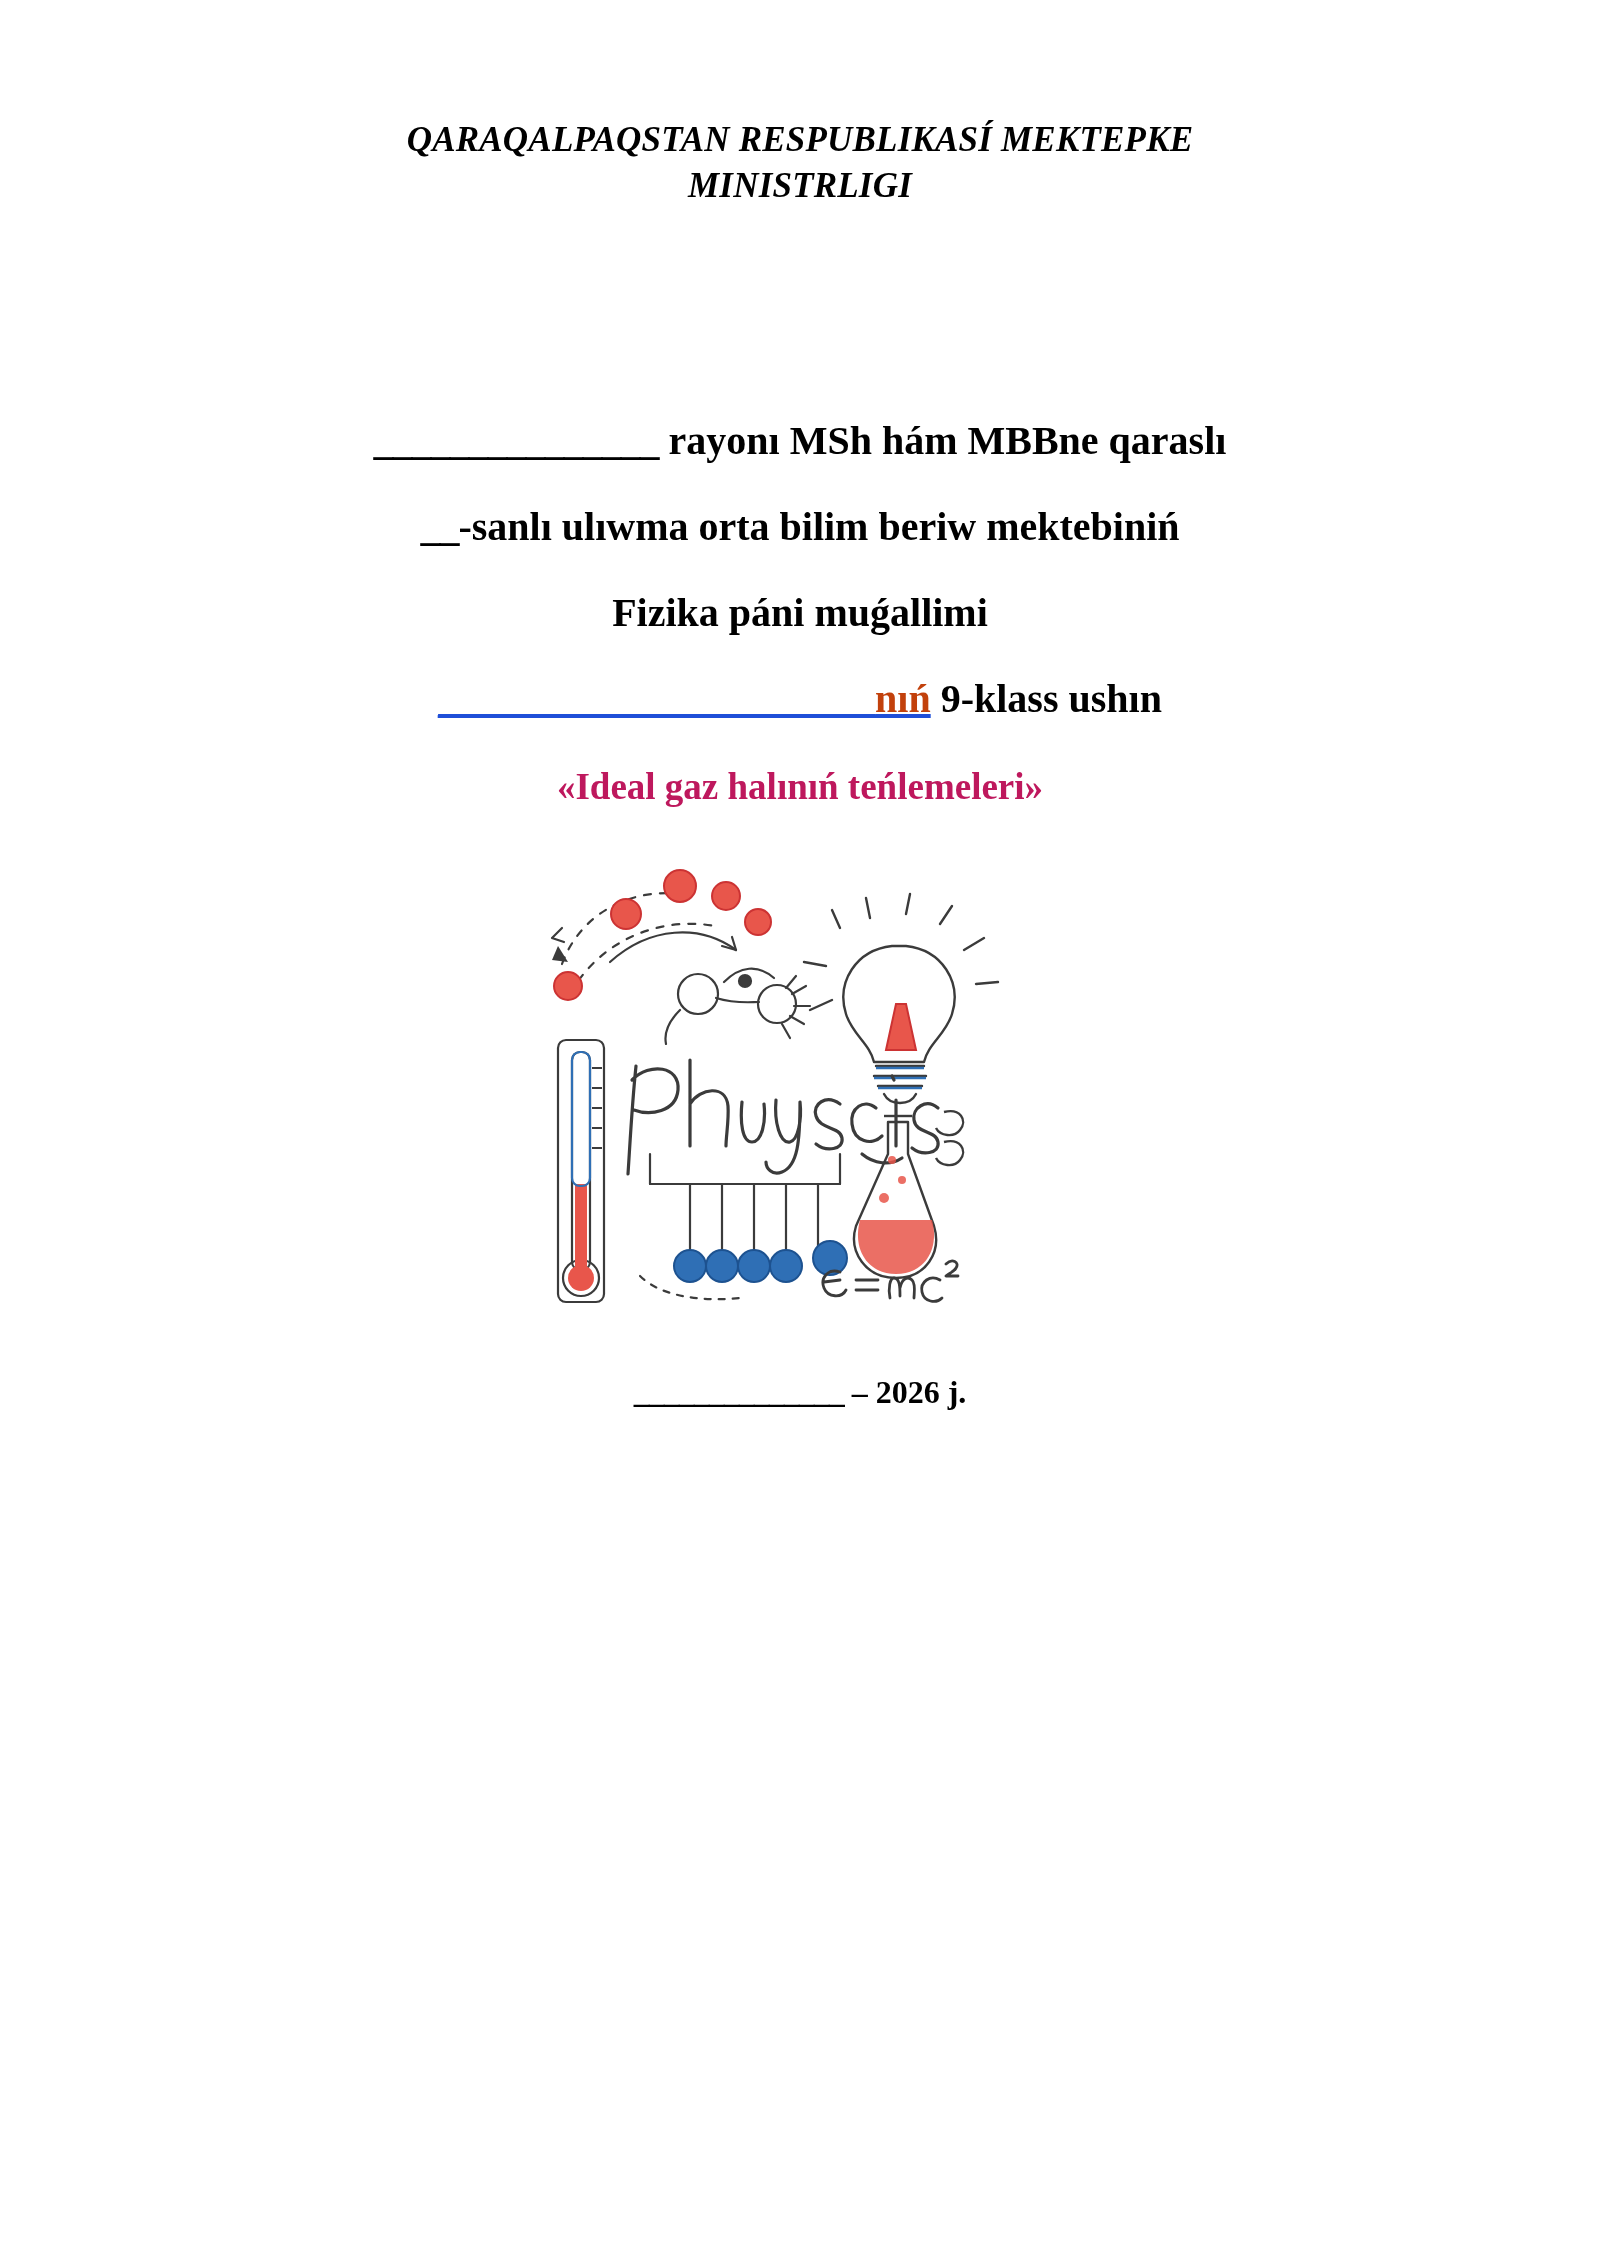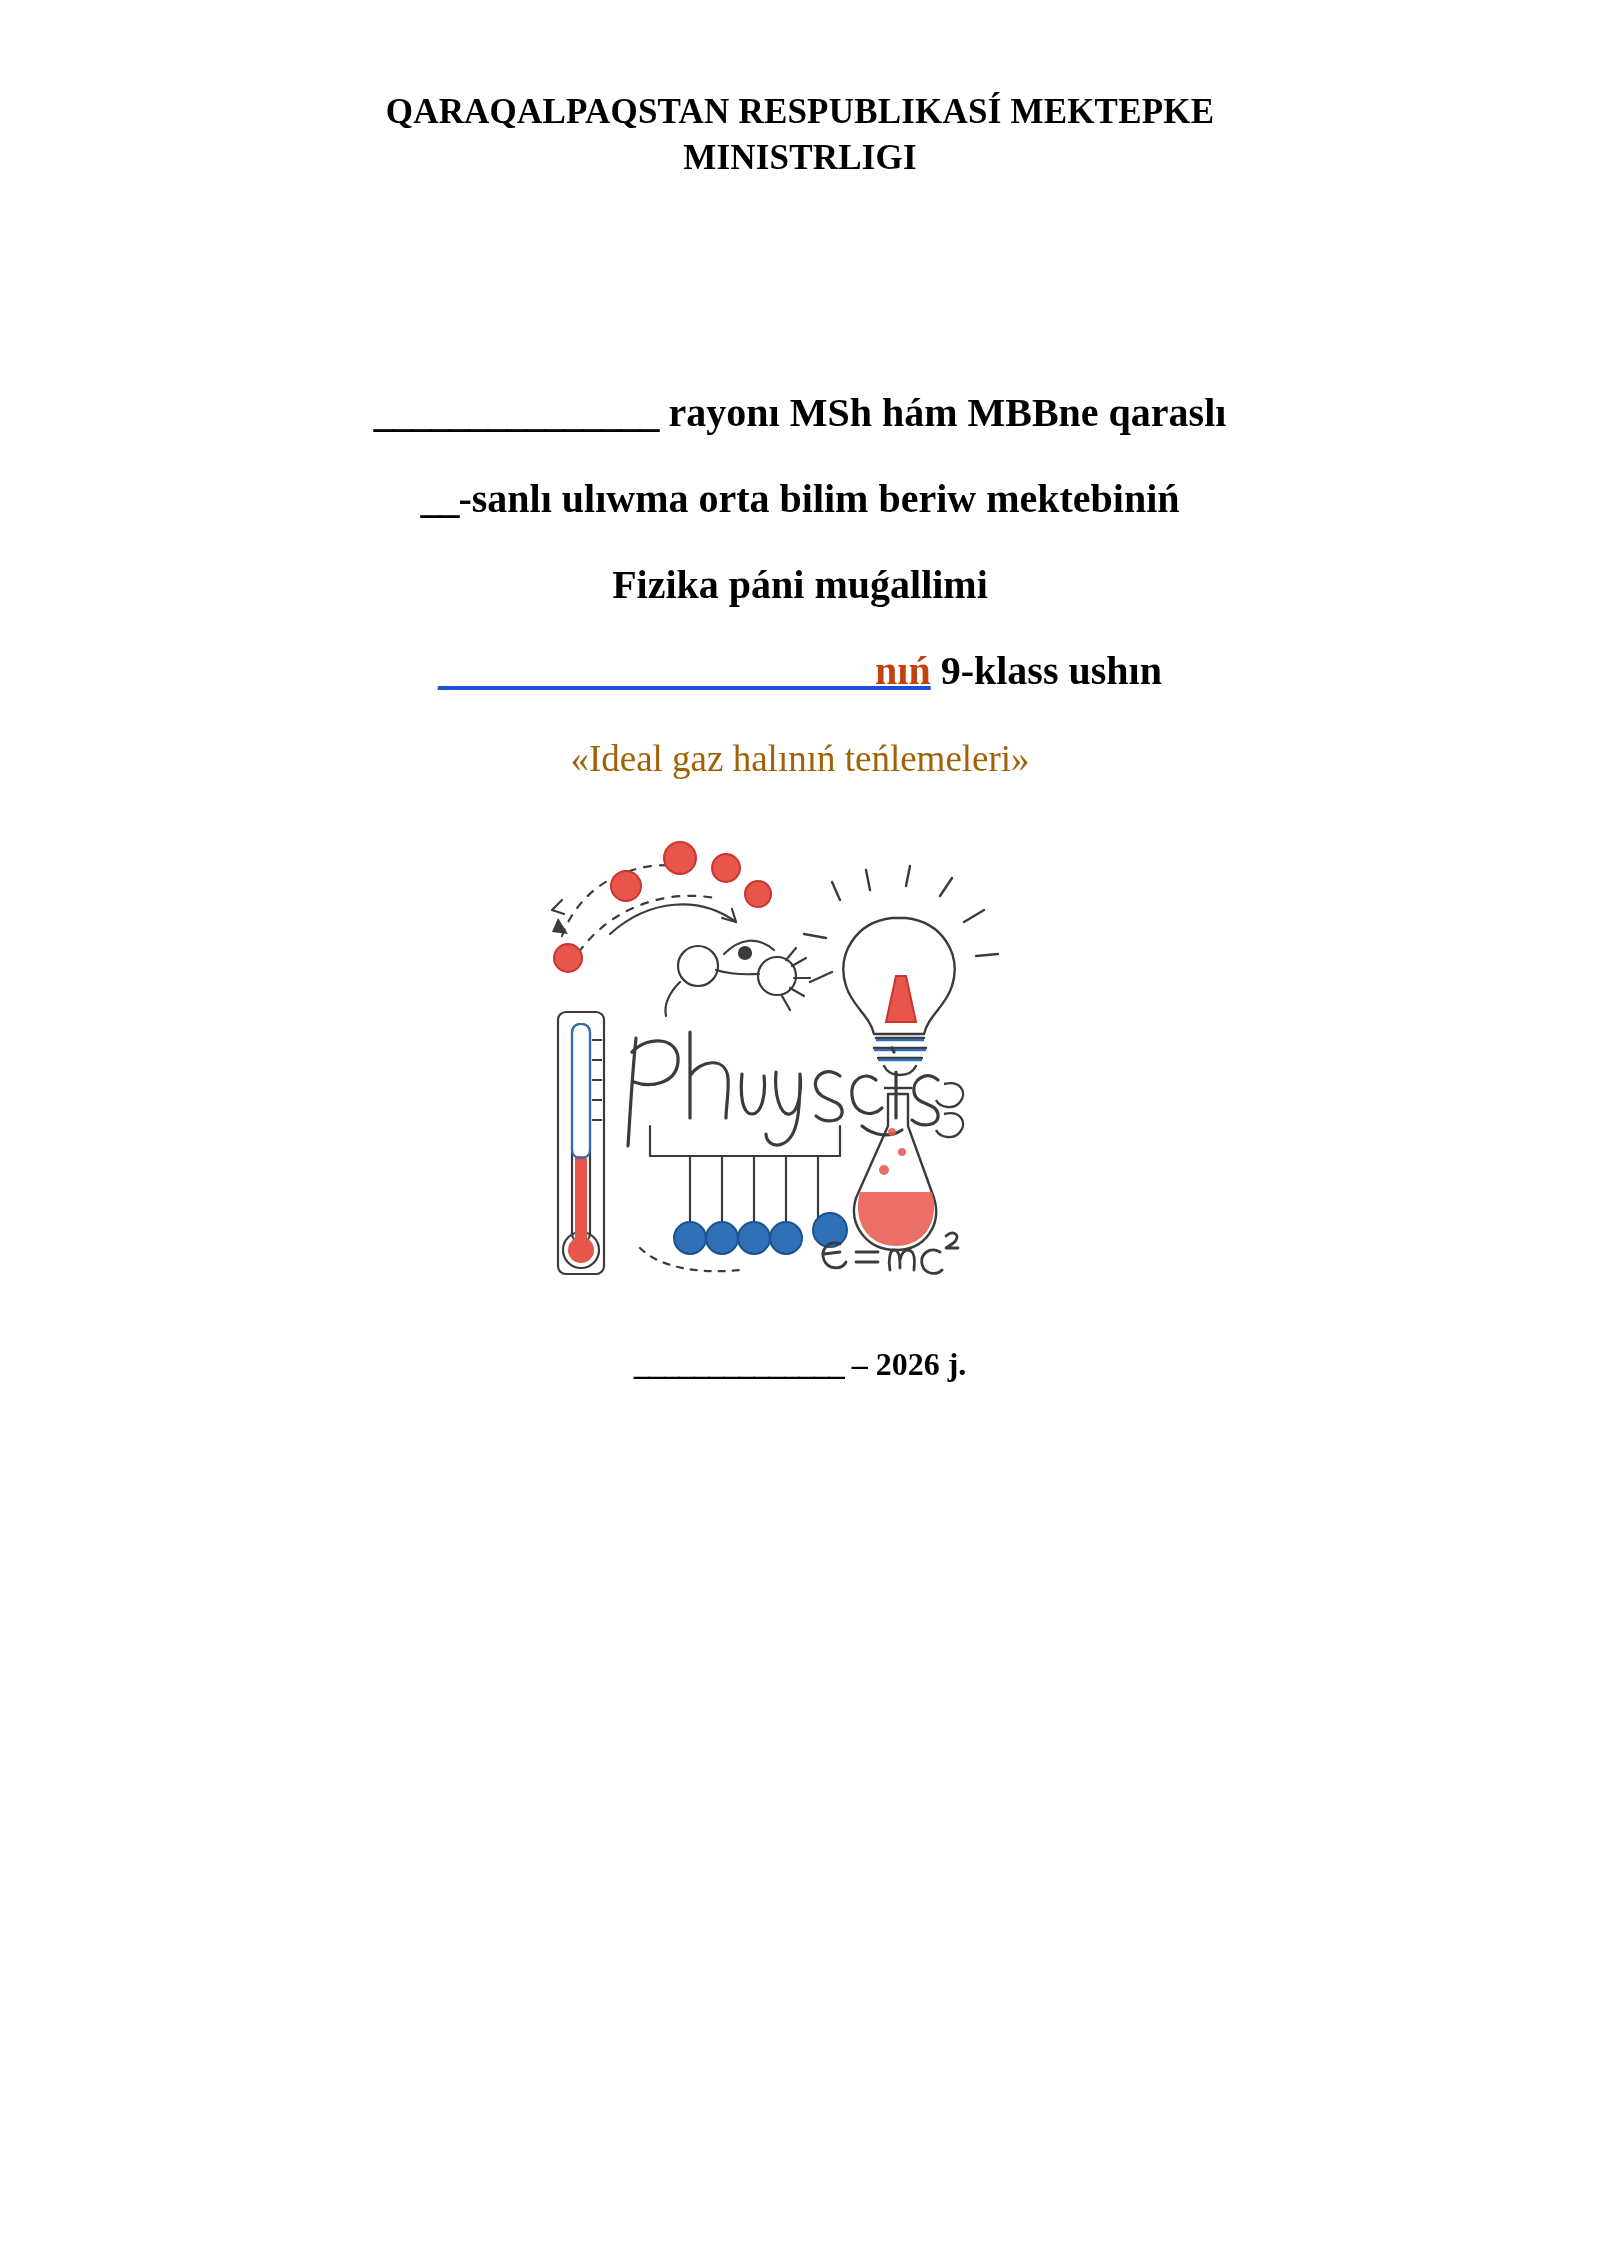--- a/index.html
+++ b/index.html
@@ -15,22 +15,23 @@
     overflow: hidden;
   }
   .page {
     position: relative;
     width: 1600px;
     height: 2262px;
     box-sizing: border-box;
     padding: 0 150px;
   }
   .ministry-block {
-    margin-top: 89px;
-    text-align: center;
+    margin-top: 117px;
+    text-align: center;
+    font-style: italic;
   }
   .ministry-line {
     font-family: "Liberation Serif", serif;
     font-weight: bold;
     font-size: 35px;
     line-height: 1.32;
     letter-spacing: 0.2px;
   }
   .school-block {
     margin-top: 212px;
@@ -52,22 +53,22 @@
     text-align: center;
   }
   .blank-underline {
     color: #1f4fd8;
     text-decoration: underline;
     text-decoration-color: #1f4fd8;
     letter-spacing: -1px;
     text-align: center;
   }
   .topic-line {
-    color: #a16207;
-    font-weight: normal;
+    color: #be185d;
+    font-weight: bold;
     font-size: 37px;
     margin-bottom: 46px;
   }
   .sub-line {
     font-weight: bold;
     font-size: 38px;
     margin-bottom: 0;
   }
   .main-title {
     margin-top: 118px;

